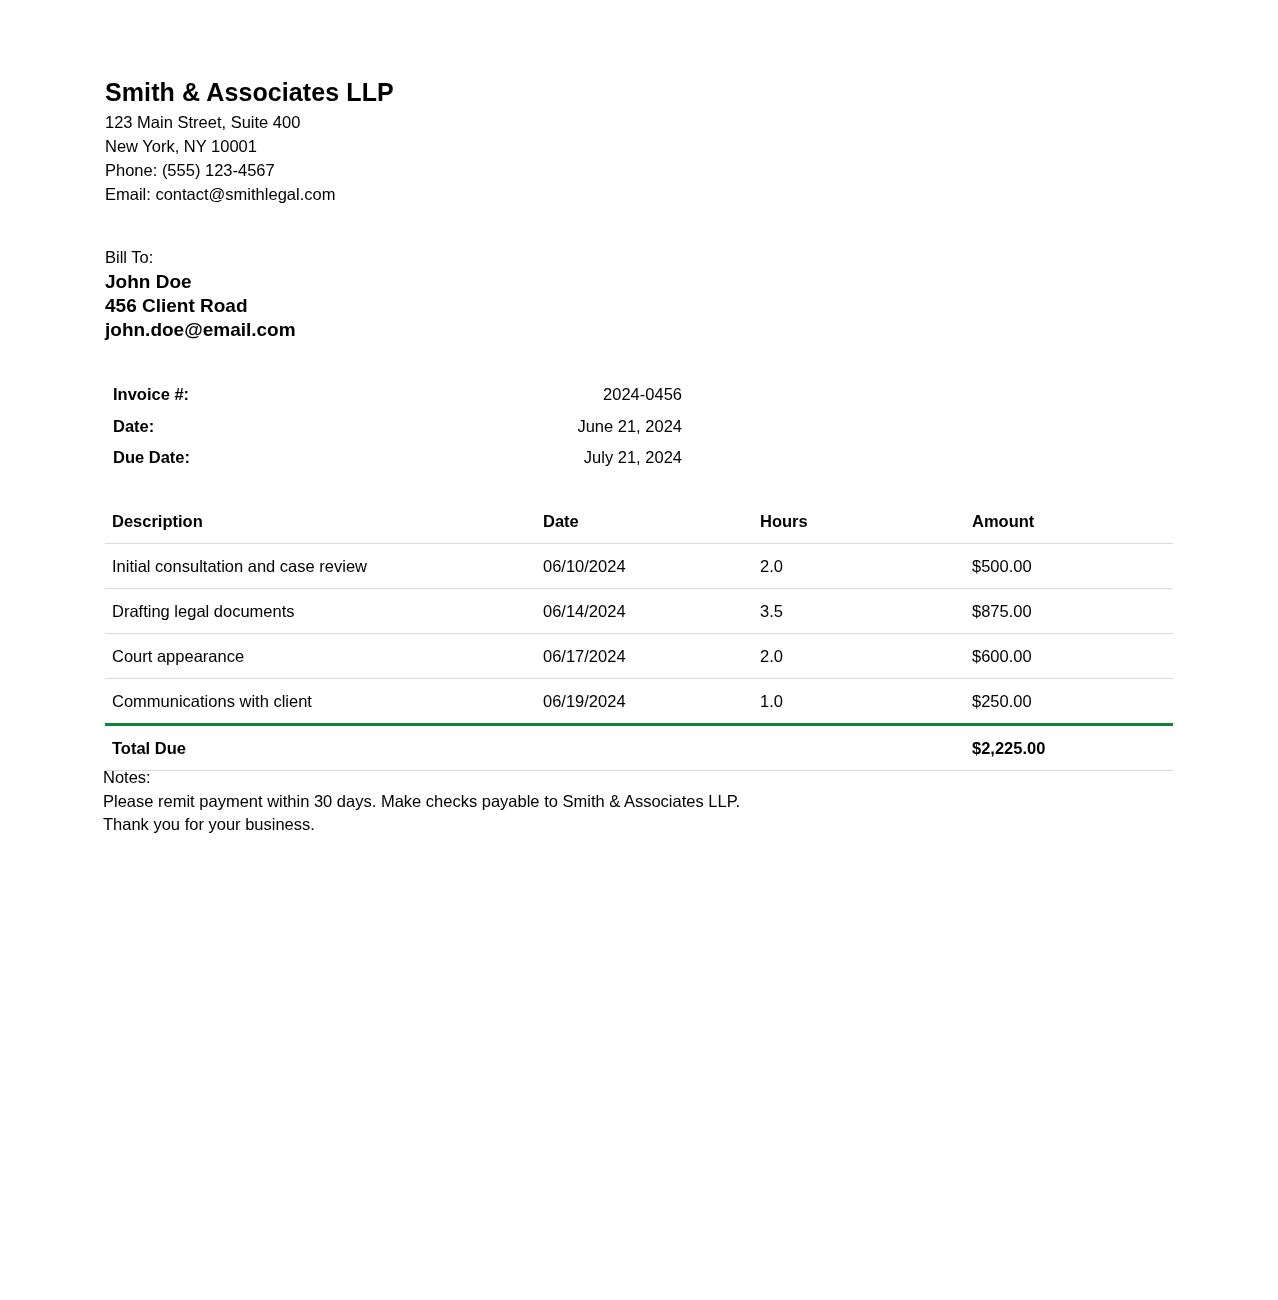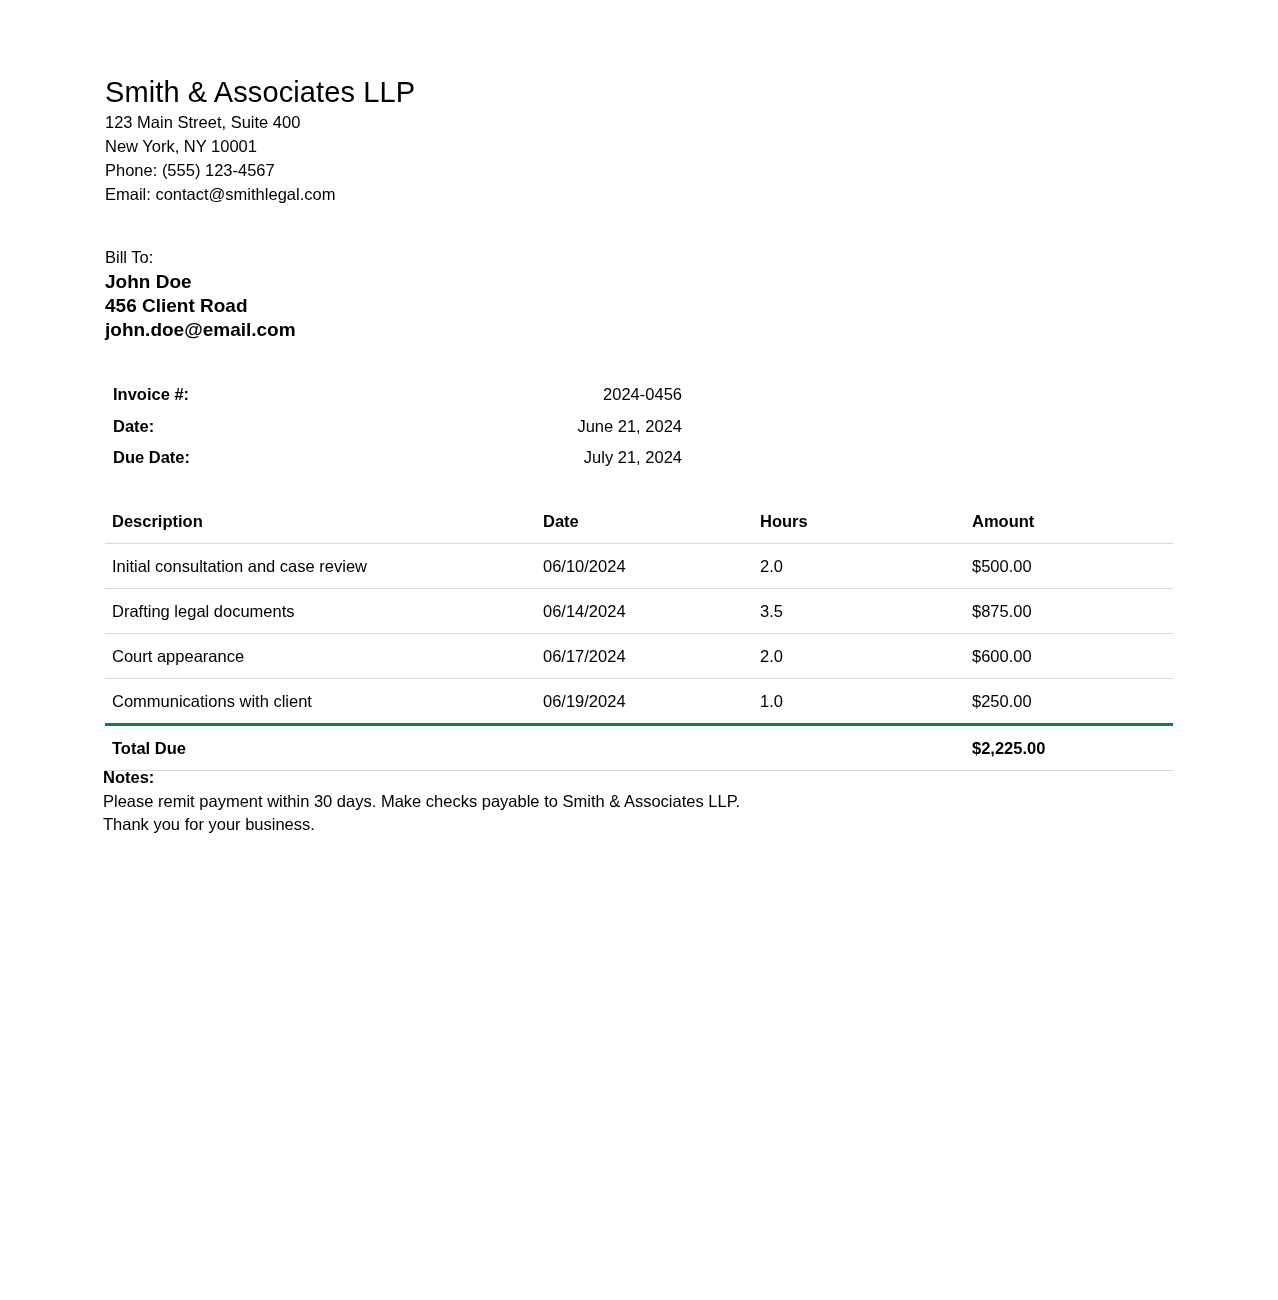--- a/index.html
+++ b/index.html
@@ -31,22 +31,22 @@
     right: 105px;
     height: 140px;
   }
   .firm-block {
     position: absolute;
     left: 0;
     top: 0;
     width: 640px;
   }
   .firm-name {
-    font-size: 29px;
-    font-weight: normal;
+    font-size: 25px;
+    font-weight: bold;
     line-height: 28px;
     letter-spacing: 0.1px;
     margin: 0 0 4px 0;
     white-space: nowrap;
   }
   .firm-line {
     font-size: 16.5px;
     line-height: 24px;
     white-space: nowrap;
   }
@@ -144,21 +144,21 @@
 
   
   .notes {
     position: absolute;
     left: 103px;
     top: 766px;
     width: 800px;
   }
   .notes-label {
     font-size: 16.5px;
-    font-weight: bold;
+    font-weight: normal;
     line-height: 23px;
     margin-bottom: 1px;
   }
   .notes-line {
     font-size: 16.5px;
     line-height: 23px;
     white-space: nowrap;
   }
 </style>
 </head>

